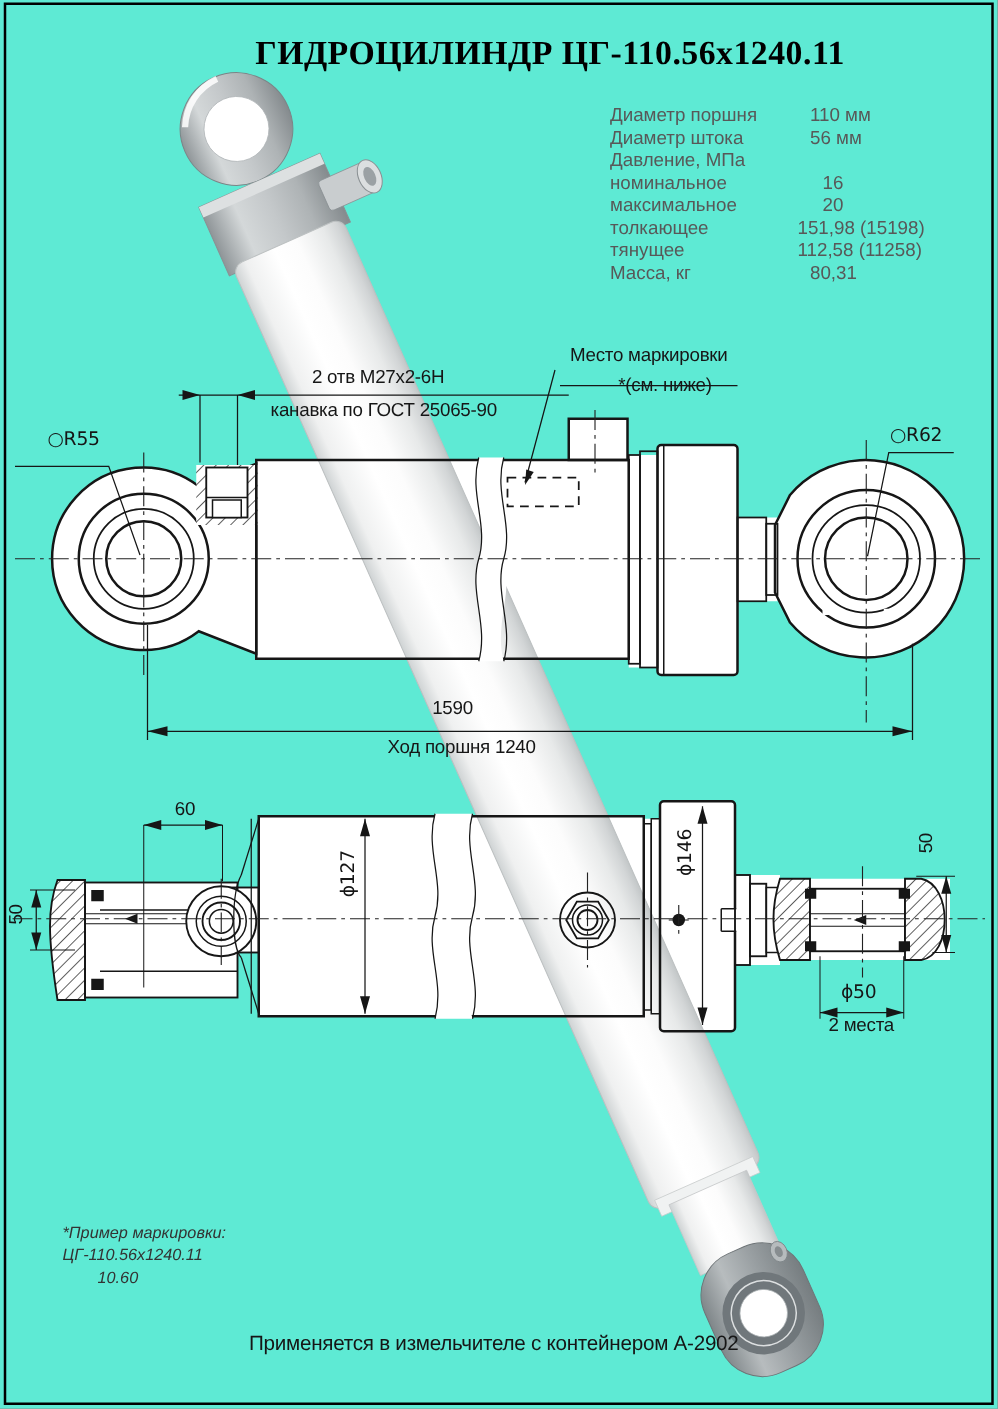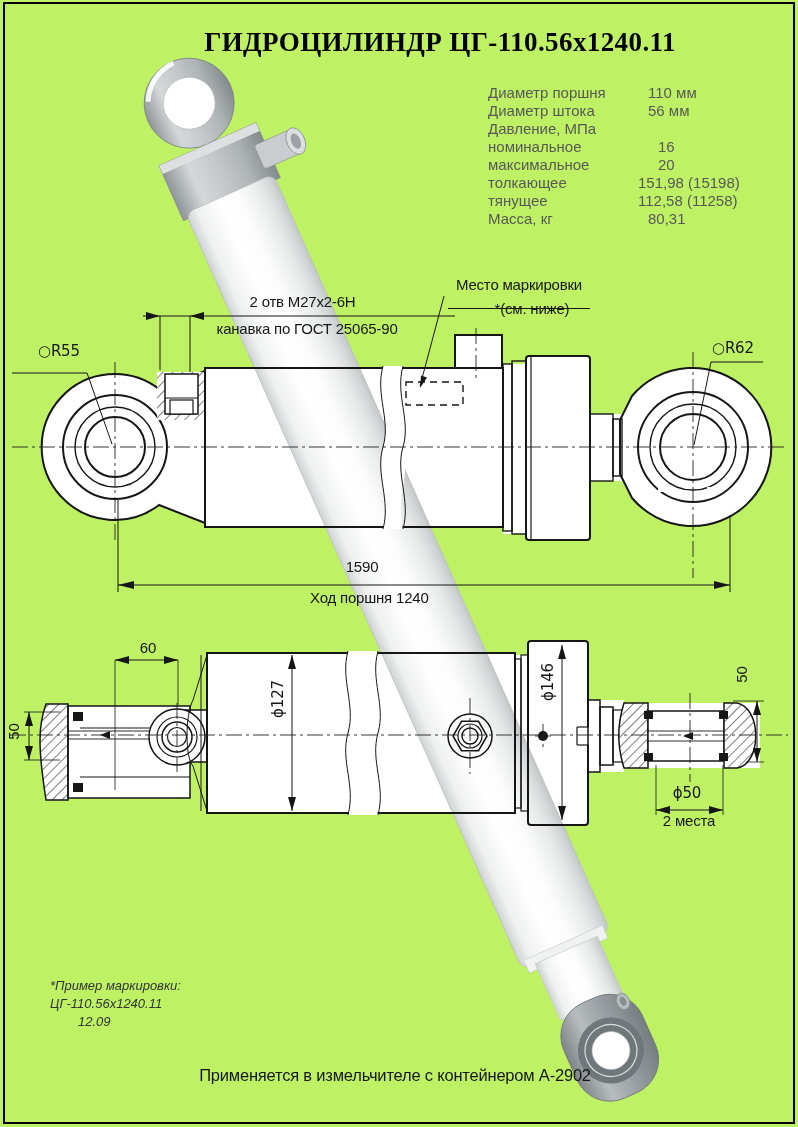--- a/index.html
+++ b/index.html
@@ -1,16 +1,16 @@
 <!DOCTYPE html>
 <html><head>
 <meta charset="utf-8">
 <style>
   html,body{margin:0;padding:0;background:#888;}
-  .page{position:relative;width:798px;height:1127px;background:#bef264;overflow:hidden;
+  .page{position:relative;width:798px;height:1127px;background:#5eead4;overflow:hidden;
         font-family:"Liberation Sans",sans-serif;}
   .frame{position:absolute;left:3px;top:2px;width:788px;height:1118px;border:2px solid #000;}
   .abs{position:absolute;}
   .gost{font-family:"Liberation Sans","DejaVu Sans",sans-serif;font-size:15px;color:#161616;
         letter-spacing:-0.2px;white-space:nowrap;}
   .dv{font-family:"DejaVu Sans",sans-serif;}
   .ctr{text-align:center;}
   .vrot{transform:rotate(-90deg);transform-origin:center center;}
   .title{font-family:"Liberation Serif","DejaVu Serif",serif;font-weight:bold;font-size:27px;
          color:#000;letter-spacing:.4px;white-space:nowrap;}
@@ -292,17 +292,17 @@
   <div class="abs txt gost ctr vrot" style="left:0px;top:723px;width:26px;">50</div>
   <div class="abs txt gost dv ctr vrot" style="left:253px;top:690px;width:50px;">ϕ127</div>
   <div class="abs txt gost dv ctr vrot" style="left:523px;top:673px;width:50px;">ϕ146</div>
   <div class="abs txt gost ctr vrot" style="left:728px;top:666px;width:26px;">50</div>
   <div class="abs txt gost dv ctr" style="left:662px;top:784px;width:50px;">ϕ50</div>
   <div class="abs txt gost ctr" style="left:654px;top:812px;width:70px;">2 места</div>
 
   <div class="abs txt note" style="left:50px;top:977px;">
     <div>*Пример маркировки:</div>
     <div>ЦГ-110.56х1240.11</div>
-    <div style="padding-left:28px;">12.09</div>
+    <div style="padding-left:28px;">10.60</div>
   </div>
 
   <div class="abs txt gost footer ctr" style="left:185px;top:1066px;width:420px;">Применяется в измельчителе с контейнером А-2902</div>
 </div>
 
 </body></html>

